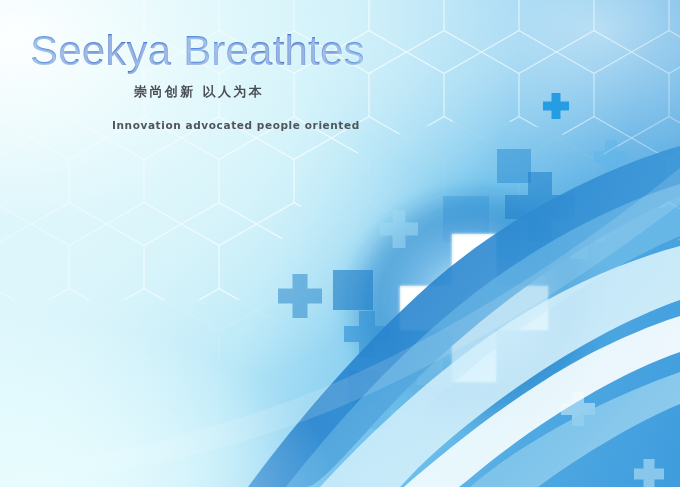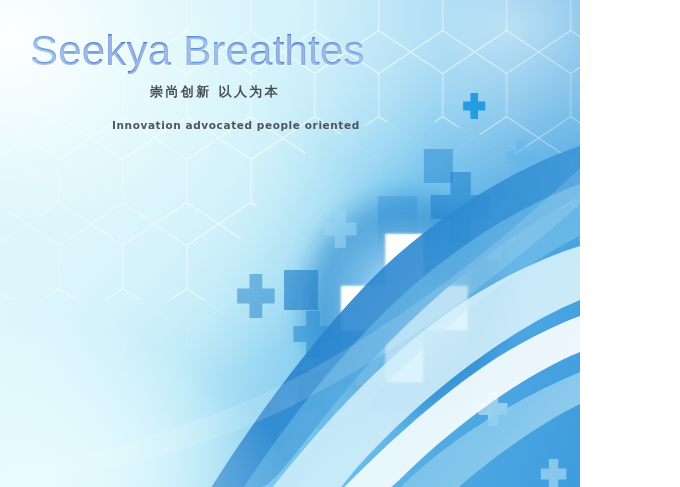--- a/index.html
+++ b/index.html
@@ -6,21 +6,21 @@
     margin: 0;
     padding: 0;
     background: #ffffff;
   }
   body {
     font-family: "Liberation Sans", sans-serif;
   }
 
   #banner {
     position: relative;
-    width: 580px;
+    width: 680px;
     height: 487px;
     overflow: hidden;
     background: #bfe8f7;
   }
 
   .layer {
     position: absolute;
     inset: 0;
     width: 100%;
     height: 100%;
@@ -66,21 +66,21 @@
     background: linear-gradient(95deg, #4b8ada 0%, #2f63c4 26%, #3f7fd6 52%, #2f63c4 78%, #4b8ada 100%);
     -webkit-background-clip: text;
     background-clip: text;
     -webkit-text-fill-color: transparent;
     text-shadow: 0 1px 2px rgba(255,255,255,0.55);
     white-space: nowrap;
   }
 
   #slogan-cn {
     position: absolute;
-    left: 150px;
+    left: 134px;
     top: 83px;
     margin: 0;
     font-family: "DejaVu Sans", sans-serif;
     font-size: 13px;
     font-weight: 700;
     letter-spacing: 2.4px;
     color: #4a4f55;
     white-space: nowrap;
   }
 

